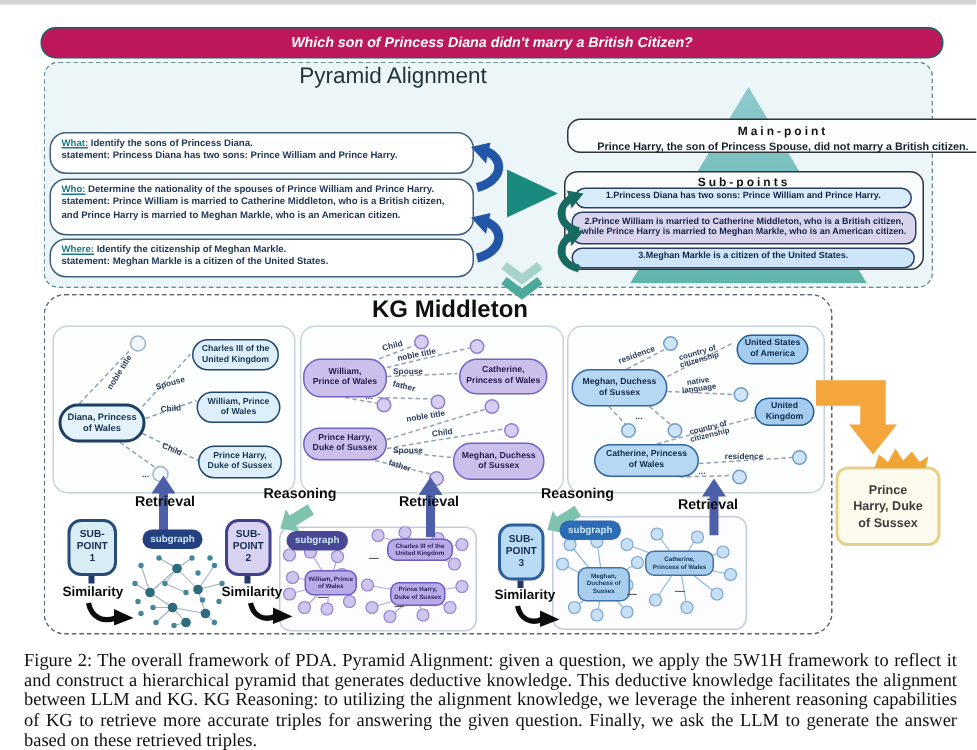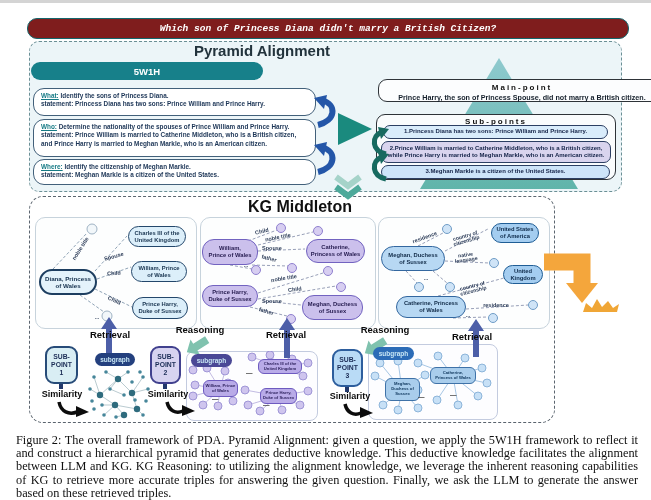--- a/index.html
+++ b/index.html
@@ -1,25 +1,25 @@
 <!DOCTYPE html>
 <html><head>
 <meta charset="utf-8">
 <style>
   html,body{margin:0;padding:0;background:#fff;}
   #canvas{position:relative;width:651px;height:500px;background:#fff;overflow:hidden;
           font-family:"Liberation Sans",sans-serif;border-top:3px solid #d4d4d4;}
   .abs{position:absolute;}
   
-  .q-pill{left:27px;top:15px;width:600px;height:19px;background:#7f1d1d;border:1px solid #14666c;
+  .q-pill{left:27px;top:15px;width:600px;height:19px;background:#be185d;border:1px solid #14666c;
           border-radius:10px;color:#fff;font-weight:bold;font-style:italic;font-size:9.5px;
-          display:flex;align-items:center;justify-content:center;z-index:6;font-family:Liberation Mono, monospace;}
+          display:flex;align-items:center;justify-content:center;z-index:6;}
   .pyr-panel{left:29px;top:38px;width:591px;height:149px;background:#ecf5f8;
              border:1.4px dashed #6b8f95;border-radius:10px;z-index:1;}
-  .pyr-title{left:162px;top:39px;width:200px;height:18px;text-align:center;font-weight:bold;
+  .pyr-title{left:162px;top:39px;width:200px;height:18px;text-align:center;font-weight:normal;
              font-size:15px;color:#22333c;z-index:3;}
   .w5h1{left:31px;top:59px;width:232px;height:18px;background:#17808a;border-radius:9px;color:#fff;
         font-weight:bold;font-size:9.5px;display:flex;align-items:center;justify-content:center;z-index:3;}
   .qa{background:#fff;border:1.5px solid #42607a;border-radius:11px;padding:3px 7px;box-sizing:border-box;
       font-size:6.4px;font-weight:bold;color:#1c3556;line-height:1.3;z-index:3;}
   .qa .tag{color:#157a85;text-decoration:underline;}
   .pyr-tri{left:420px;top:55px;width:158px;height:131px;background:linear-gradient(#8ac7cc,#58b1a6);
            clip-path:polygon(50% 0,0 100%,100% 100%);z-index:2;opacity:.95;}
   .mp-box{left:378px;top:76px;width:288px;height:23px;background:#fcfdfe;border:1.6px solid #2e3338;
           border-radius:9px;z-index:3;box-sizing:border-box;padding-top:3px;}
@@ -82,21 +82,20 @@
 </style>
 </head>
 <body>
 
 <div id="canvas">
 
   <div class="abs q-pill">Which son of Princess Diana didn't marry a British Citizen?</div>
 
   <div class="abs pyr-panel"></div>
   <div class="abs pyr-title">Pyramid Alignment</div>
-  <div class="abs w5h1">5W1H</div>
 
   <div class="abs qa" style="left:33px;top:85px;width:283px;height:28px;">
     <span class="tag">What:</span><span> Identify the sons of Princess Diana.</span><br>
     <span>statement: Princess Diana has two sons: Prince William and Prince Harry.</span>
   </div>
   <div class="abs qa" style="left:33px;top:116px;width:283px;height:38px;">
     <span class="tag">Who:</span><span> Determine the nationality of the spouses of Prince William and Prince Harry.</span><br>
     <span>statement: Prince William is married to Catherine Middleton, who is a British citizen, and Prince Harry is married to Meghan Markle, who is an American citizen.</span>
   </div>
   <div class="abs qa" style="left:33px;top:156px;width:283px;height:26px;">
@@ -250,20 +249,23 @@
   <span class="elbl" style="left:496px;top:303px;transform:translate(-50%,-50%);">residence</span>
   <span class="elbl" style="left:468px;top:313px;transform:translate(-50%,-50%);">...</span>
 
   <svg class="abs" style="left:542px;top:247px;z-index:6;" width="62" height="56">
     <path d="M2 12 L40 12 L40 34" stroke="#f4a63c" stroke-width="17" fill="none"></path>
     <polygon points="24,33 56,33 40,53" fill="#f4a63c"></polygon>
   </svg>
   <svg class="abs" style="left:583px;top:296px;z-index:6;" width="36" height="13">
     <polygon points="0,13 3,4 9,9 14,0 19,8 25,2 30,9 36,5 34,13" fill="#f0a636"></polygon>
   </svg>
+  <div class="abs answer">Prince
+Harry, Duke
+of Sussex</div>
 
   <div class="step" style="left:84px;top:326px;width:52px;">Retrieval</div>
   <svg class="abs" style="left:101px;top:314px;z-index:5;" width="16" height="38">
     <polygon points="8,0 16,12 11,12 11,38 5,38 5,12 0,12" fill="#4d5fa8"></polygon>
   </svg>
   <div class="spb sp1" style="left:45px;top:343px;width:33px;height:38px;">SUB-
 POINT
 1</div>
   <div class="tick" style="left:59px;top:381px;width:4px;height:5px;"></div>
   <div class="step" style="left:37px;top:386px;width:50px;font-size:9px;">Similarity</div>

